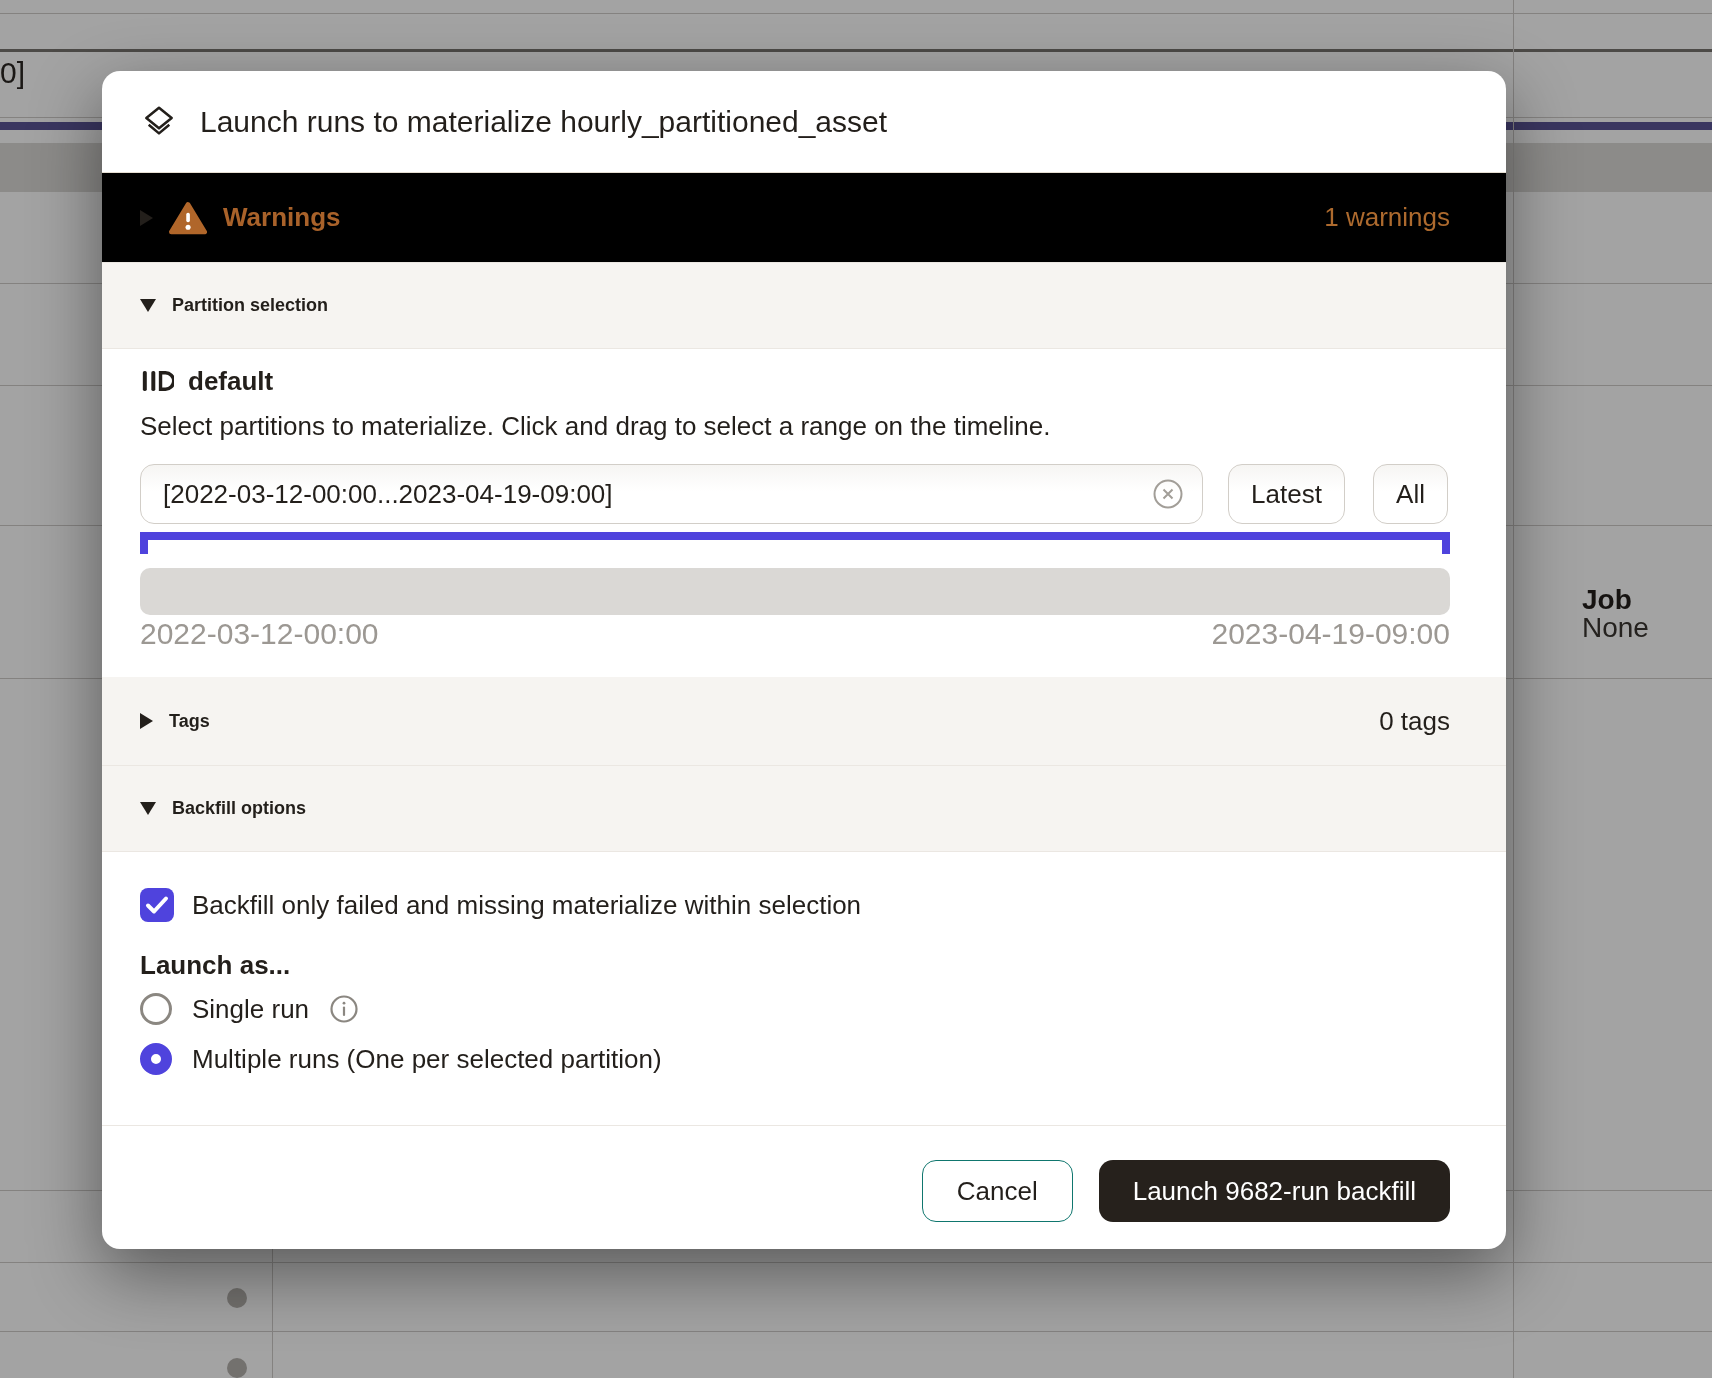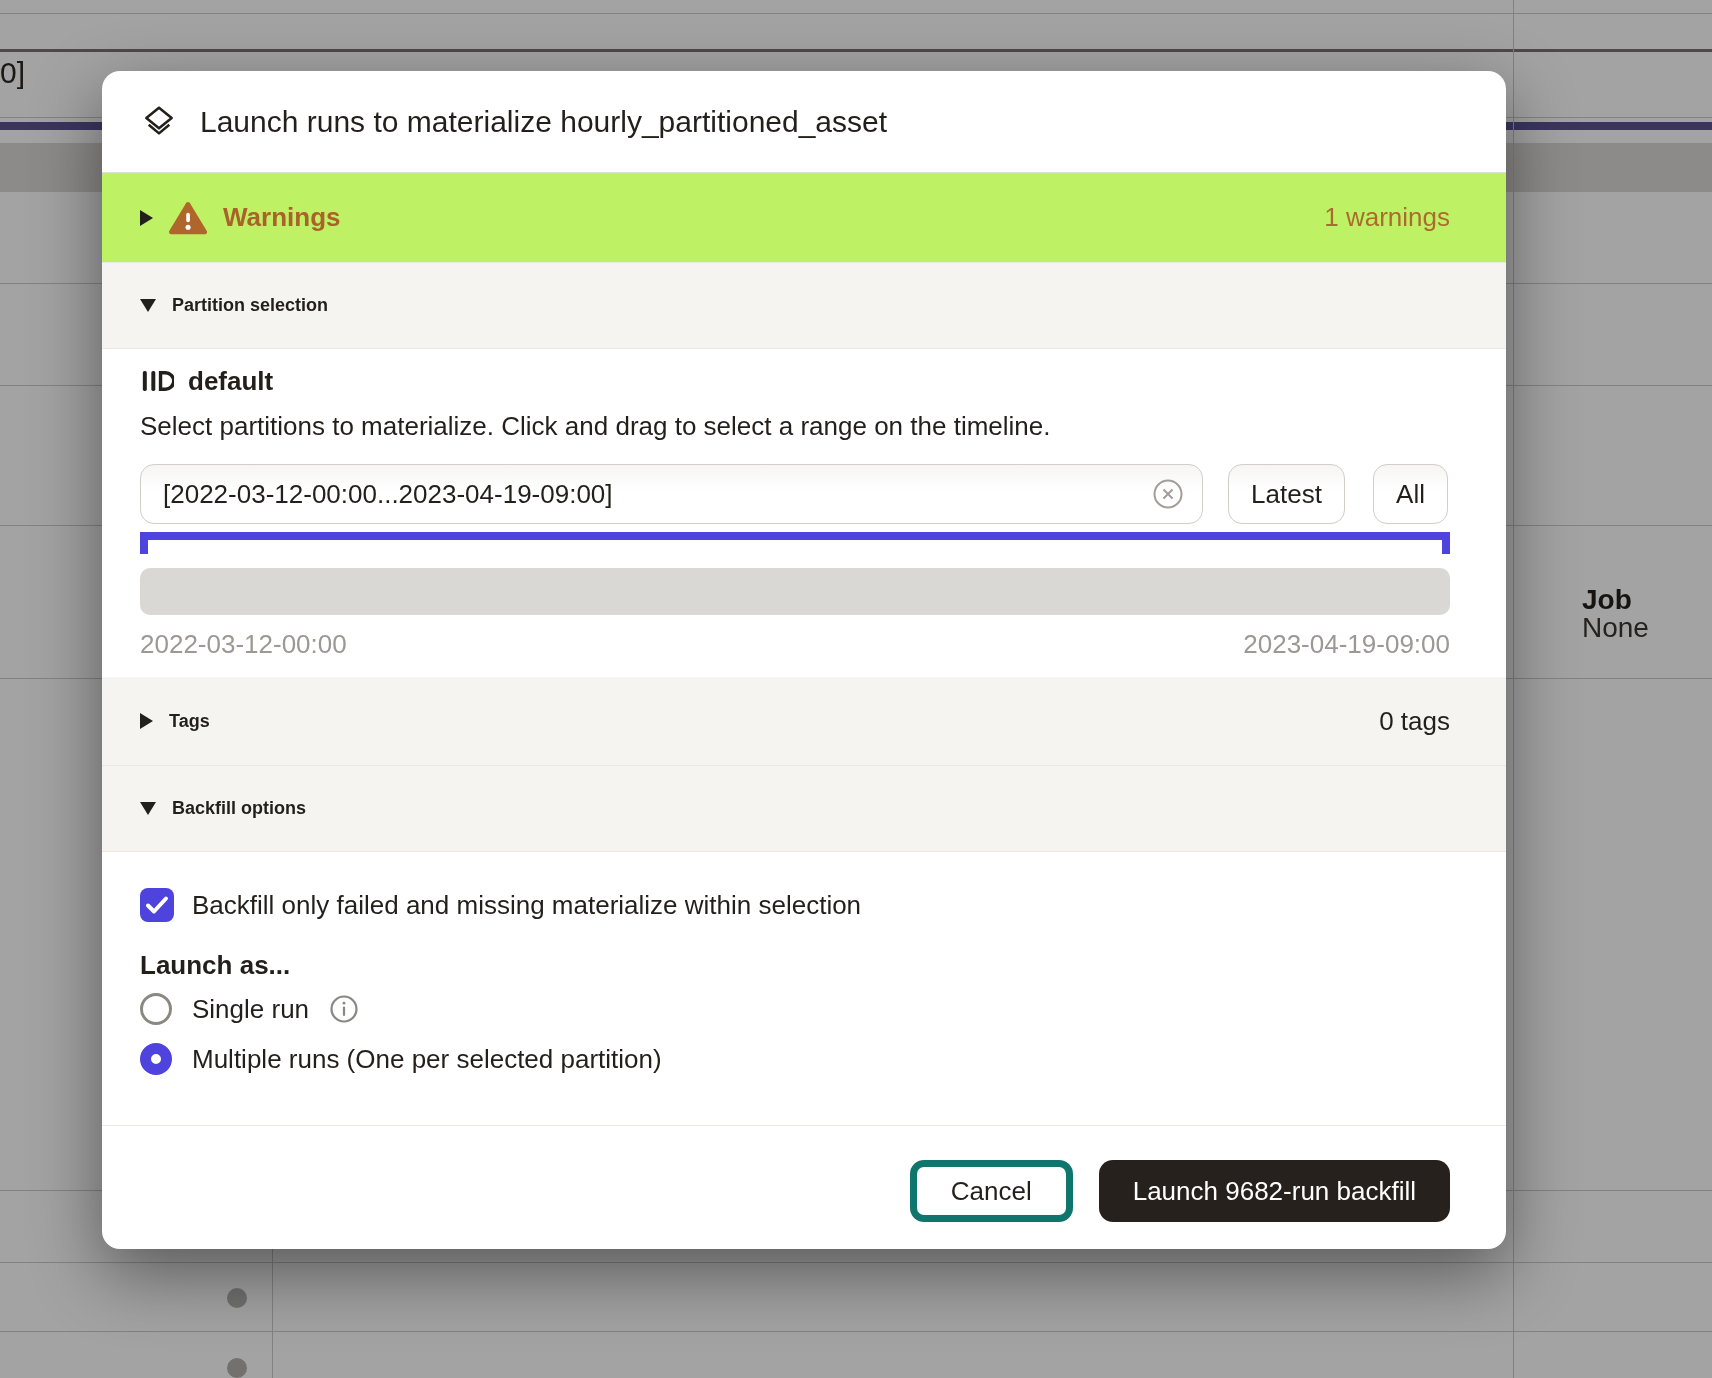--- a/index.html
+++ b/index.html
@@ -29,21 +29,21 @@
   
   .modal{
     position:absolute;left:102px;top:71px;width:1404px;height:1178px;
     background:#fff;border-radius:18px;box-shadow:0 24px 70px rgba(0,0,0,0.45);
     display:flex;flex-direction:column;overflow:hidden;
   }
   .modal-header{height:101px;display:flex;align-items:center;gap:22px;padding:0 56px 0 38px;flex:none;}
   .modal-title{font-size:30px;font-weight:500;color:var(--dark);}
   .warnings-row{
     height:90px;flex:none;display:flex;align-items:center;gap:16px;
-    padding:0 56px 0 38px;background:#bef264;border-top:1px solid #e6dfd3;
+    padding:0 56px 0 38px;background:#000000;border-top:1px solid #e6dfd3;
   }
   .warnings-label{font-size:26px;font-weight:bold;color:var(--warning);}
   .warnings-count{margin-left:auto;font-size:26px;color:#ad6a2e;}
   .tri-right{width:0;height:0;border-left:13px solid #231f1b;border-top:8px solid transparent;border-bottom:8px solid transparent;flex:none;}
   .tri-down{width:0;height:0;border-top:13px solid #231f1b;border-left:8px solid transparent;border-right:8px solid transparent;flex:none;}
   .section-row{
     flex:none;display:flex;align-items:center;gap:16px;
     padding:0 56px 0 38px;background:#f6f4f1;
     border-top:1px solid #ebe7e2;border-bottom:1px solid #ebe7e2;
   }
@@ -70,21 +70,21 @@
     font-size:26px;color:var(--dark);display:flex;align-items:center;justify-content:center;flex:none;
   }
   .btn-latest{width:117px;margin-left:25px;}
   .btn-all{width:75px;margin-left:28px;}
   .bracket{position:relative;height:22px;margin-top:8px;}
   .bracket-line{position:absolute;left:0;right:0;top:0;height:8px;background:var(--accent);}
   .bracket-tick{position:absolute;top:0;width:8px;height:22px;background:var(--accent);}
   .bracket-tick.left{left:0;}
   .bracket-tick.right{right:0;}
   .timeline-bar{margin-top:14px;height:47px;border-radius:10px;background:#dad8d5;}
-  .timeline-labels{display:flex;justify-content:space-between;margin-top:14px;font-size:26px;color:#9c9893;}
+  .timeline-labels{display:flex;justify-content:space-between;margin-top:2px;font-size:30px;color:#9c9893;}
   
   .backfill-content{height:273px;flex:none;padding:36px 56px 0 38px;}
   .checkbox-row{display:flex;align-items:center;gap:18px;}
   .checkbox{
     width:34px;height:34px;border-radius:8px;background:var(--accent);
     display:flex;align-items:center;justify-content:center;flex:none;
   }
   .checkbox-label{font-size:26px;color:var(--dark);}
   .launch-as{margin-top:28px;font-size:26px;font-weight:bold;color:var(--dark);}
   .radio-row{display:flex;align-items:center;gap:20px;height:44px;margin-top:6px;}
@@ -92,21 +92,21 @@
   .radio.unselected{border:3px solid #8b8781;}
   .radio.selected{border:11px solid var(--accent);}
   .radio-label{font-size:26px;color:var(--dark);}
   
   .modal-footer{
     height:123px;flex:none;border-top:1px solid #ebe7e2;
     display:flex;justify-content:flex-end;align-items:flex-start;
     gap:26px;padding:34px 56px 0 38px;
   }
   .btn-cancel{
-    height:62px;padding:0 34px;border:7px solid #0f766e;border-radius:14px;
+    height:62px;padding:0 34px;border:1px solid #0f766e;border-radius:14px;
     background:#fff;font-size:26px;color:var(--dark);font-family:inherit;
     display:flex;align-items:center;
   }
   .btn-launch{
     height:62px;padding:4px 34px;border:none;border-radius:14px;
     background:#26211c;font-size:26px;color:#fff;font-family:inherit;
     display:flex;align-items:center;
   }
   .icon{flex:none;display:flex;align-items:center;justify-content:center;}
 </style>

